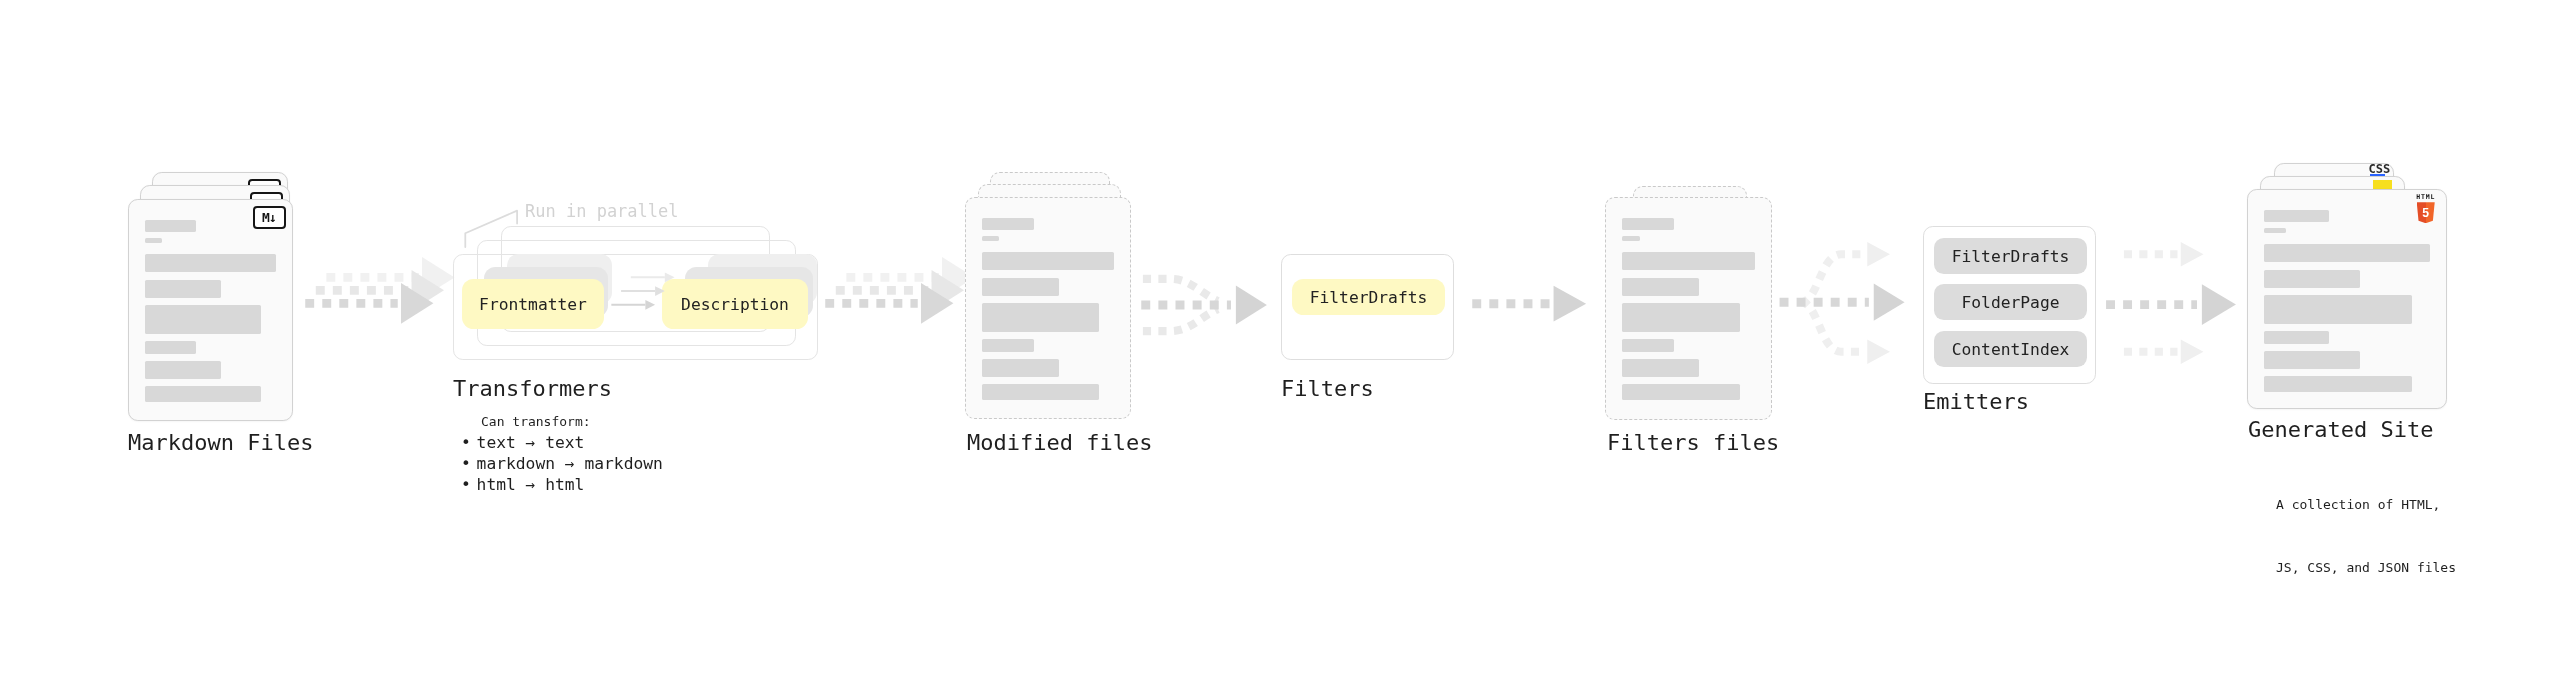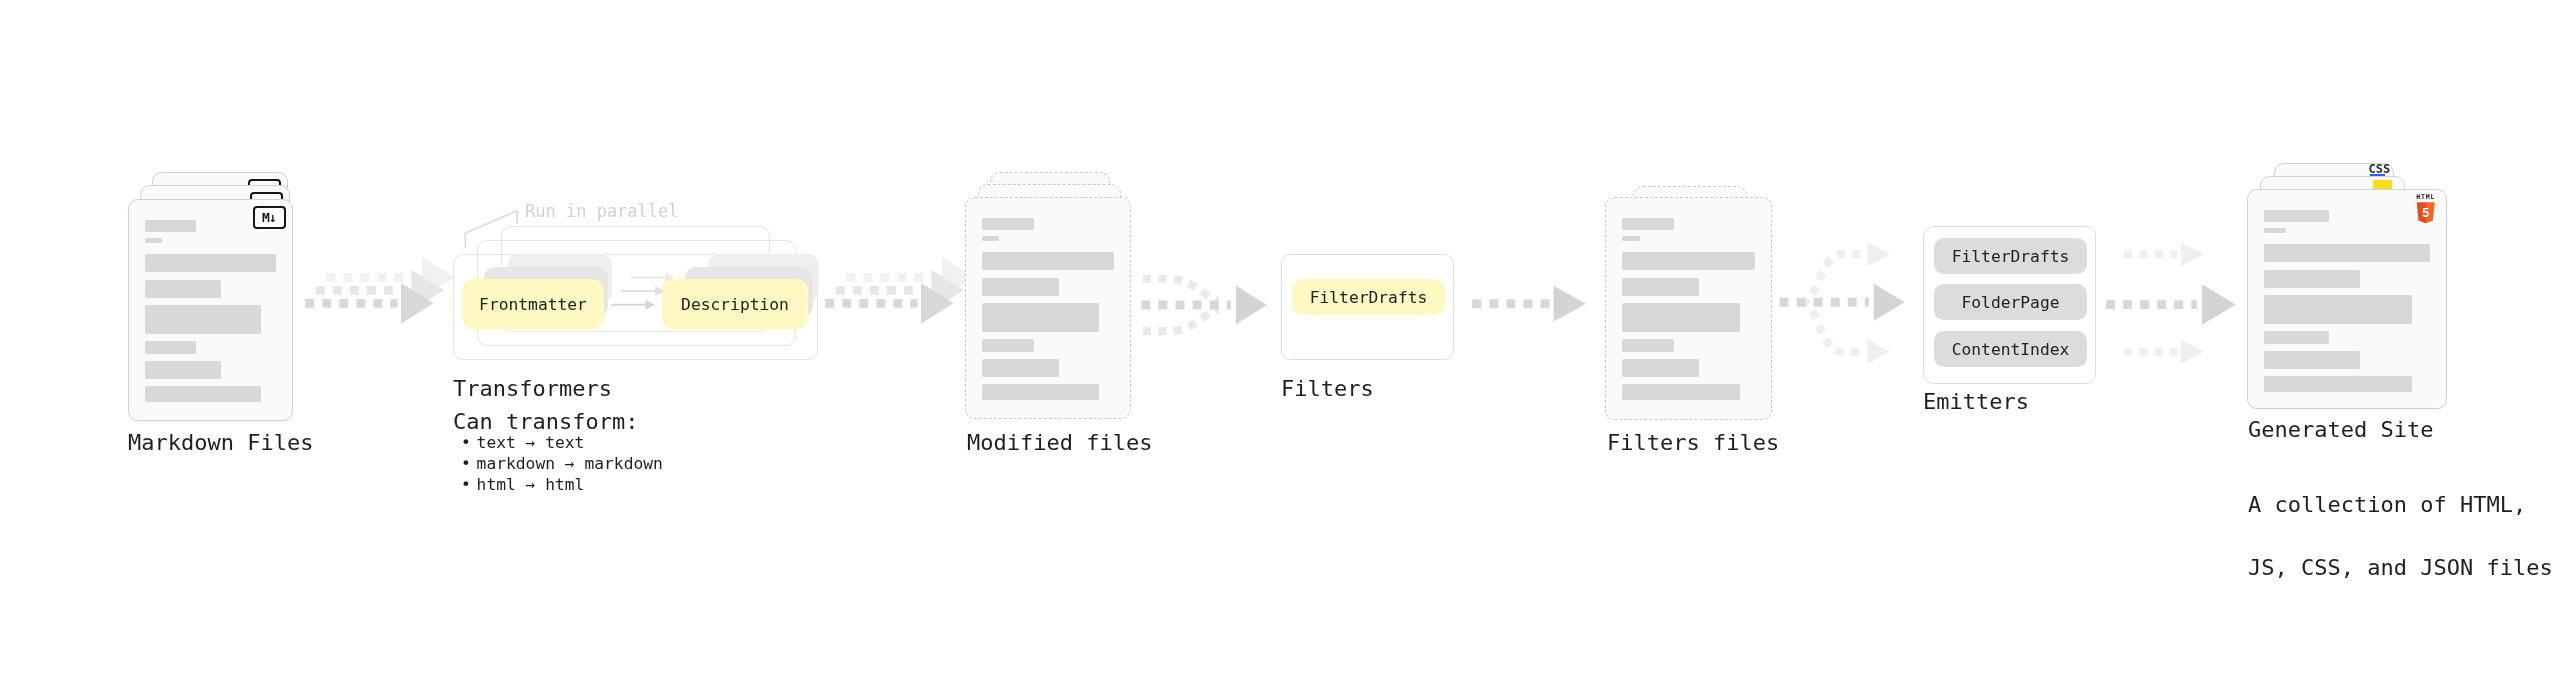--- a/index.html
+++ b/index.html
@@ -28,21 +28,21 @@
         font-size:16.3px;color:#222;box-sizing:border-box;}
   .pill.l1{background:#efefef;}
   .pill.l2{background:#e6e6e6;}
   .pill.l3{background:#fef9c3;}
 
   
   .fbox{position:absolute;background:#fff;border:1.6px solid #dedede;border-radius:9.8px;box-sizing:border-box;}
 
   
   .h1{position:absolute;font-size:22px;line-height:28px;font-weight:500;white-space:pre;}
-  .sub{position:absolute;font-size:22px;line-height:21px;white-space:pre;}
+  .sub{position:absolute;font-size:13px;line-height:21px;white-space:pre;margin-left:28px;}
   .annotation{position:absolute;font-size:17px;color:var(--annotation-gray,#d2d2d2);white-space:pre;}
   .bullets{position:absolute;font-size:16.3px;line-height:21px;}
   .bullet{position:relative;padding-left:23.6px;white-space:pre;}
   .bullet::before{content:"•";position:absolute;left:8.1px;}
 
   
   .epill{position:absolute;width:153px;height:36px;border-radius:9.8px;background:#dcdcdc;
          display:flex;align-items:center;justify-content:center;font-size:16.3px;color:#222;}
 
   

